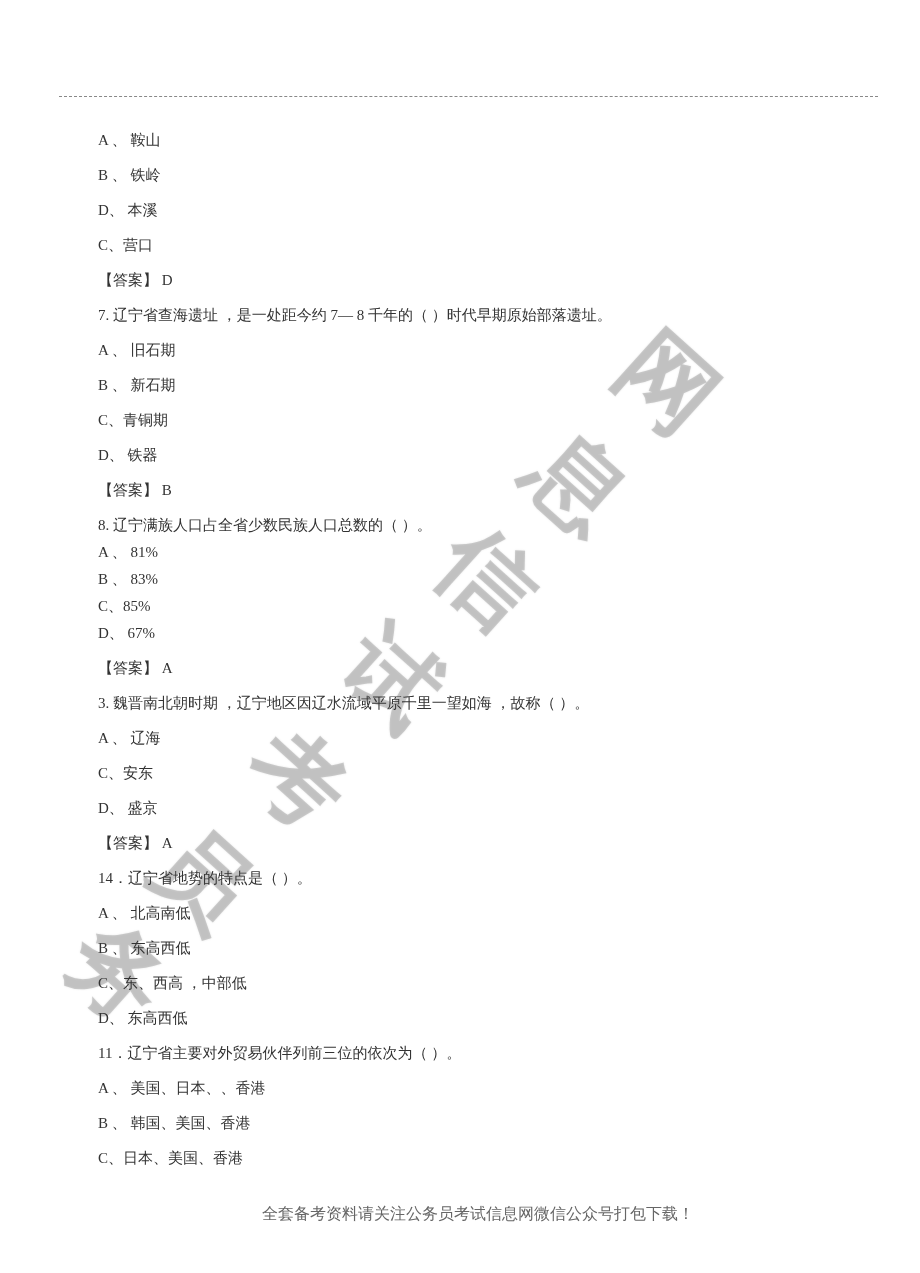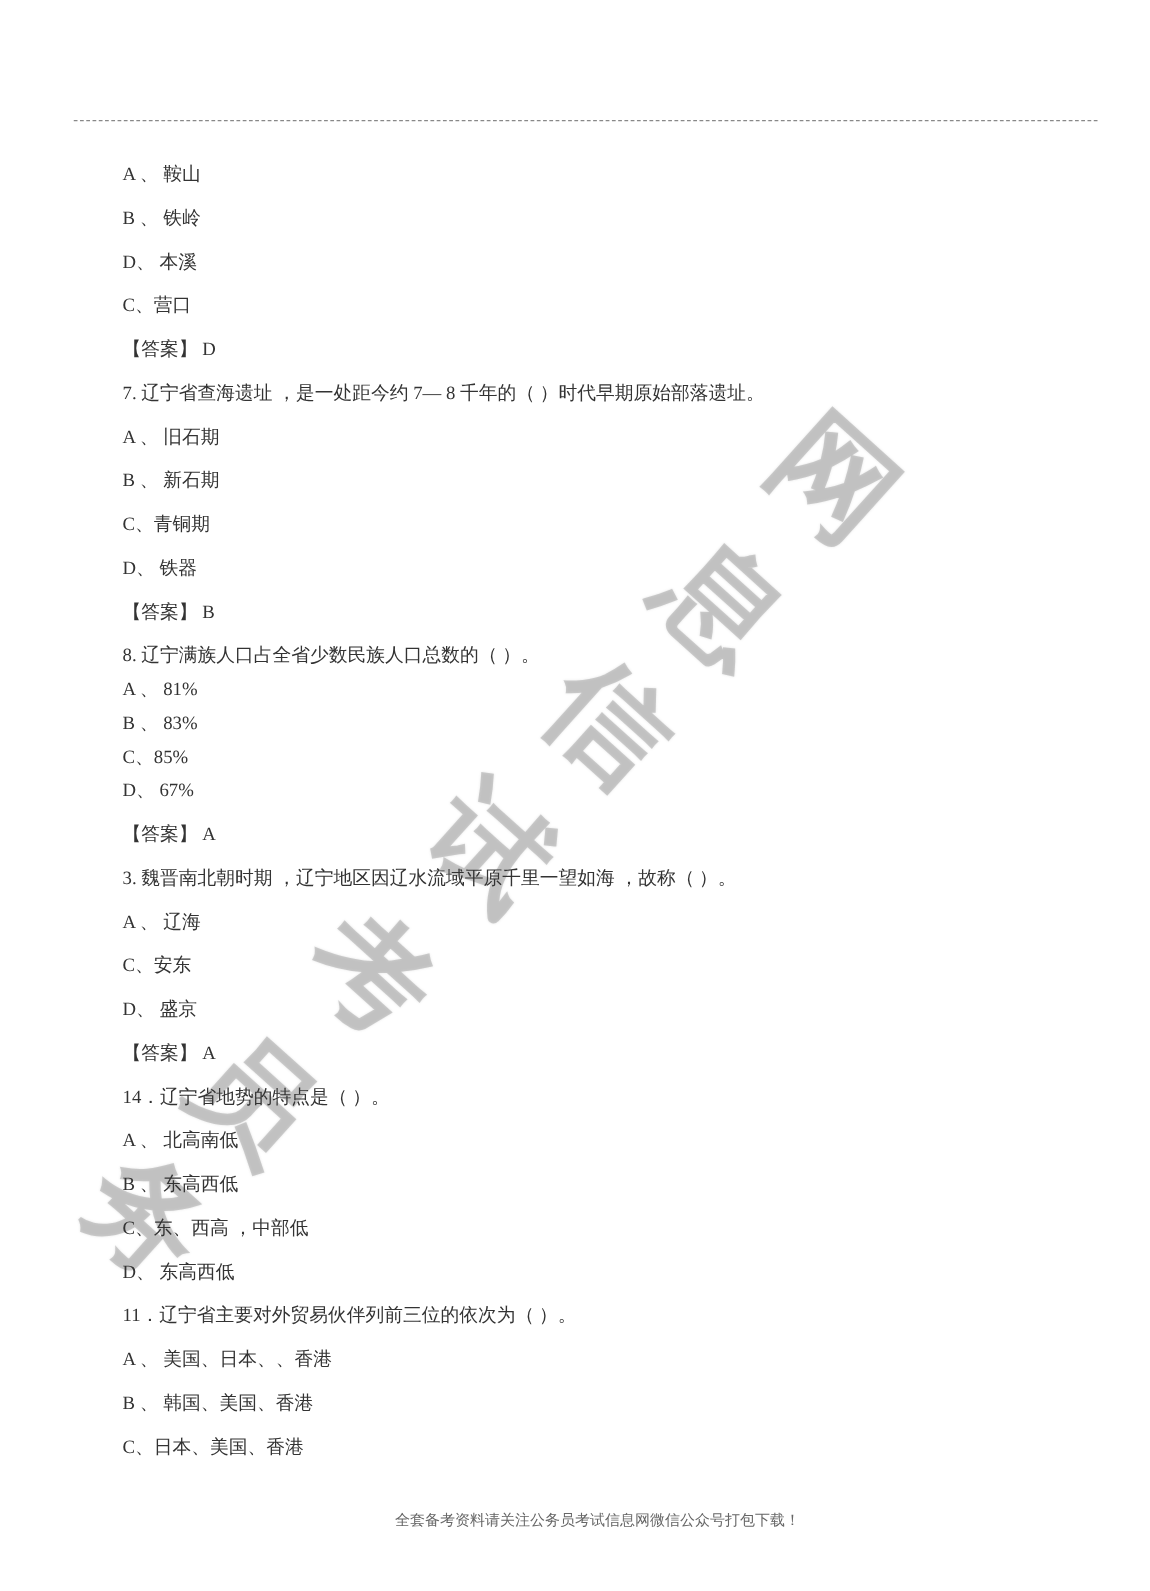--- a/index.html
+++ b/index.html
@@ -27,21 +27,21 @@
       line-height: 1.4;
     }
     .line { margin-bottom: 14px; white-space: nowrap; }
     .tight { margin-bottom: 6px; }
     .answer-label { letter-spacing: 0; }
     .footer {
       position: absolute;
       bottom: 48px;
       left: 0; right: 0;
       text-align: center;
-      font-size: 12px;
+      font-size: 16px;
       color: #666;
       margin-left: 36px;
     }
     .watermark {
       position: absolute;
       font-size: 94px;
       color: rgba(120,120,120,0.32);
       font-family: "KaiTi", "STKaiti", serif;
       font-weight: 600;
       pointer-events: none;

